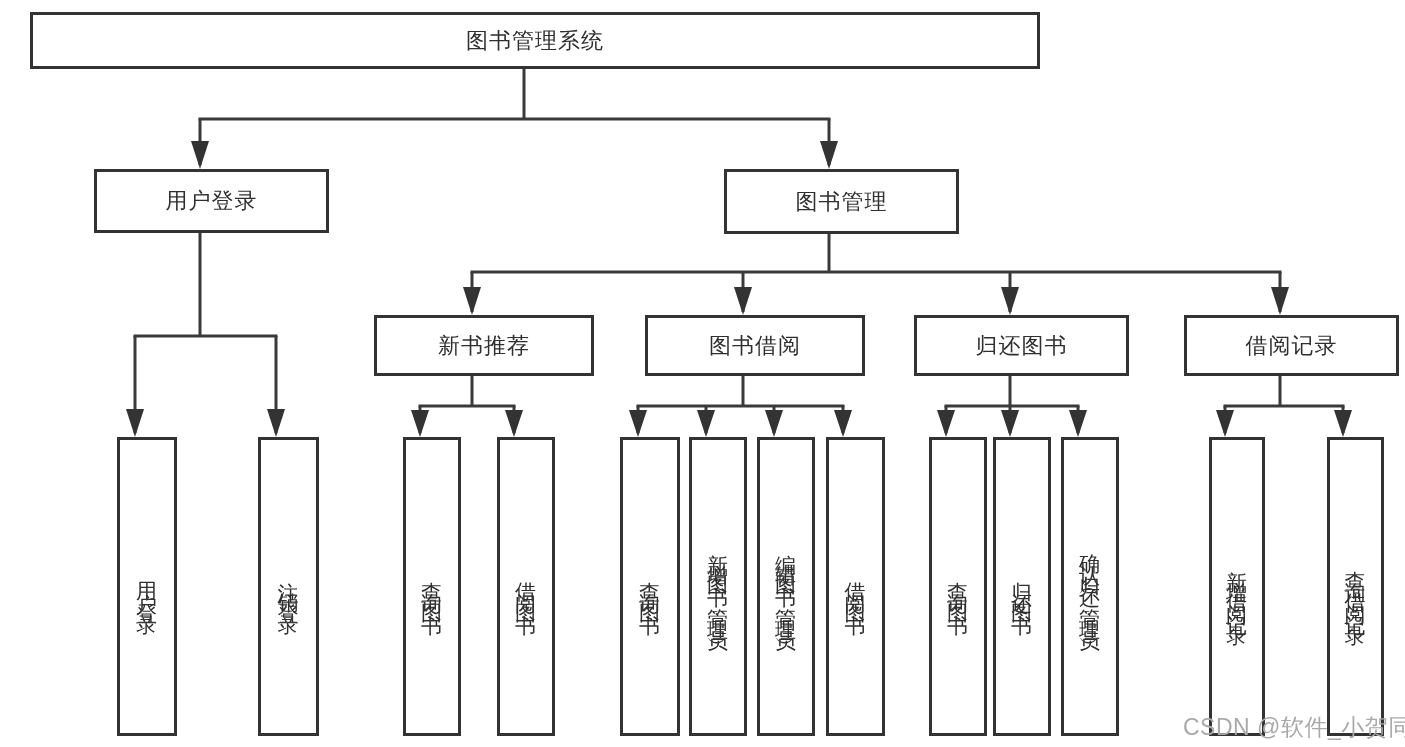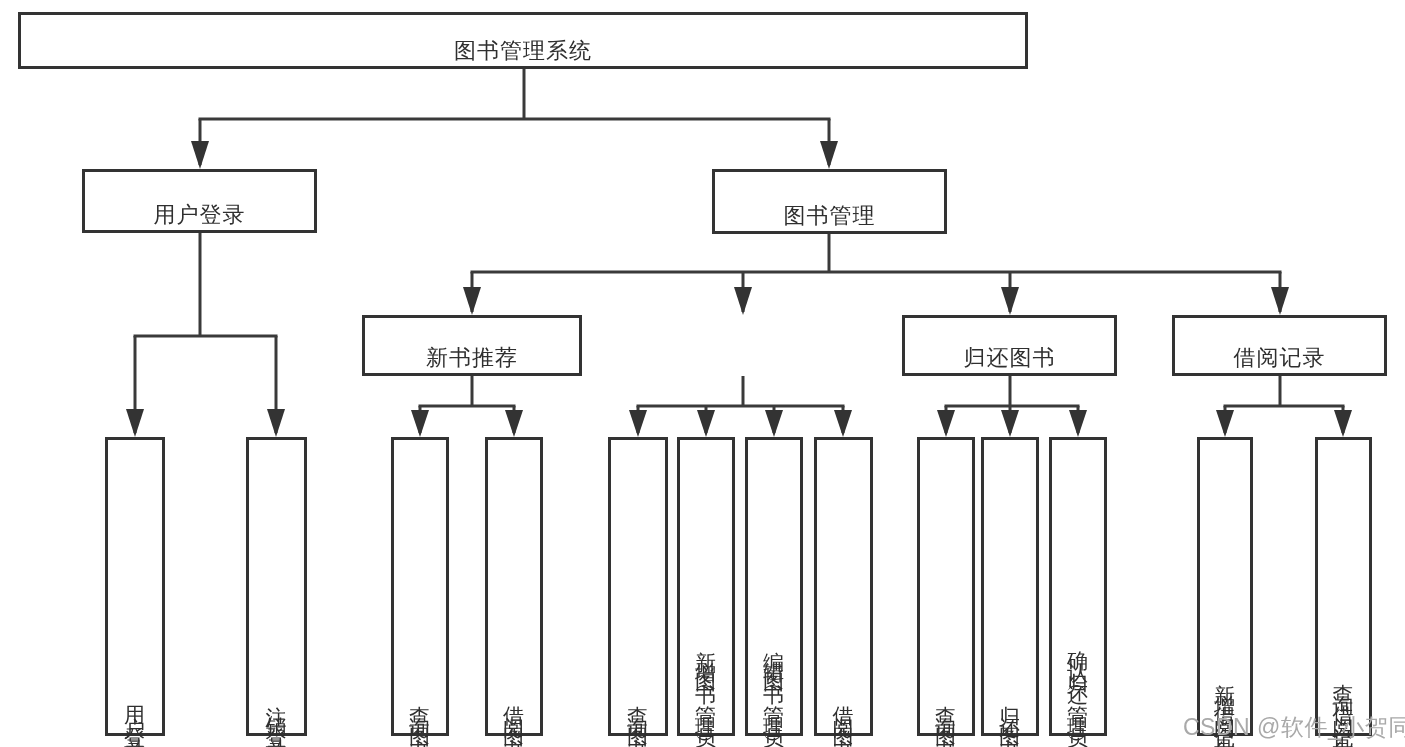--- a/index.html
+++ b/index.html
@@ -28,24 +28,25 @@
   .connectors polygon {
     fill: #333333;
     stroke: none;
   }
   .node {
     position: absolute;
     box-sizing: border-box;
     background: #ffffff;
     border: 3px solid #333333;
     display: flex;
-    align-items: flex-end;
+    align-items: center;
     justify-content: center;
     z-index: 2;
     color: #2f2f2f;
+    margin-left: 12px;
   }
   .node.h span {
     font-size: 22px;
     letter-spacing: 1px;
     white-space: nowrap;
   }
   .node.v span {
     writing-mode: vertical-rl;
     text-orientation: mixed;
     font-size: 21px;
@@ -137,20 +138,23 @@
   <div class="node h" style="left:82px; top:169px; width:235px; height:64px">
     <span>用户登录</span>
   </div>
   <div class="node h" style="left:362px; top:315px; width:220px; height:61px">
     <span>新书推荐</span>
   </div>
 
   <div class="node h" style="left:712px; top:169px; width:235px; height:65px">
     <span>图书管理</span>
   </div>
+  <div class="node h" style="left:633px; top:315px; width:220px; height:61px">
+    <span>图书借阅</span>
+  </div>
   <div class="node h" style="left:902px; top:315px; width:215px; height:61px">
     <span>归还图书</span>
   </div>
   <div class="node h" style="left:1172px; top:315px; width:215px; height:61px">
     <span>借阅记录</span>
   </div>
 
   <div class="node v" style="left:105px; top:437px; width:60px; height:299px">
     <span>用户登录</span>
   </div>

